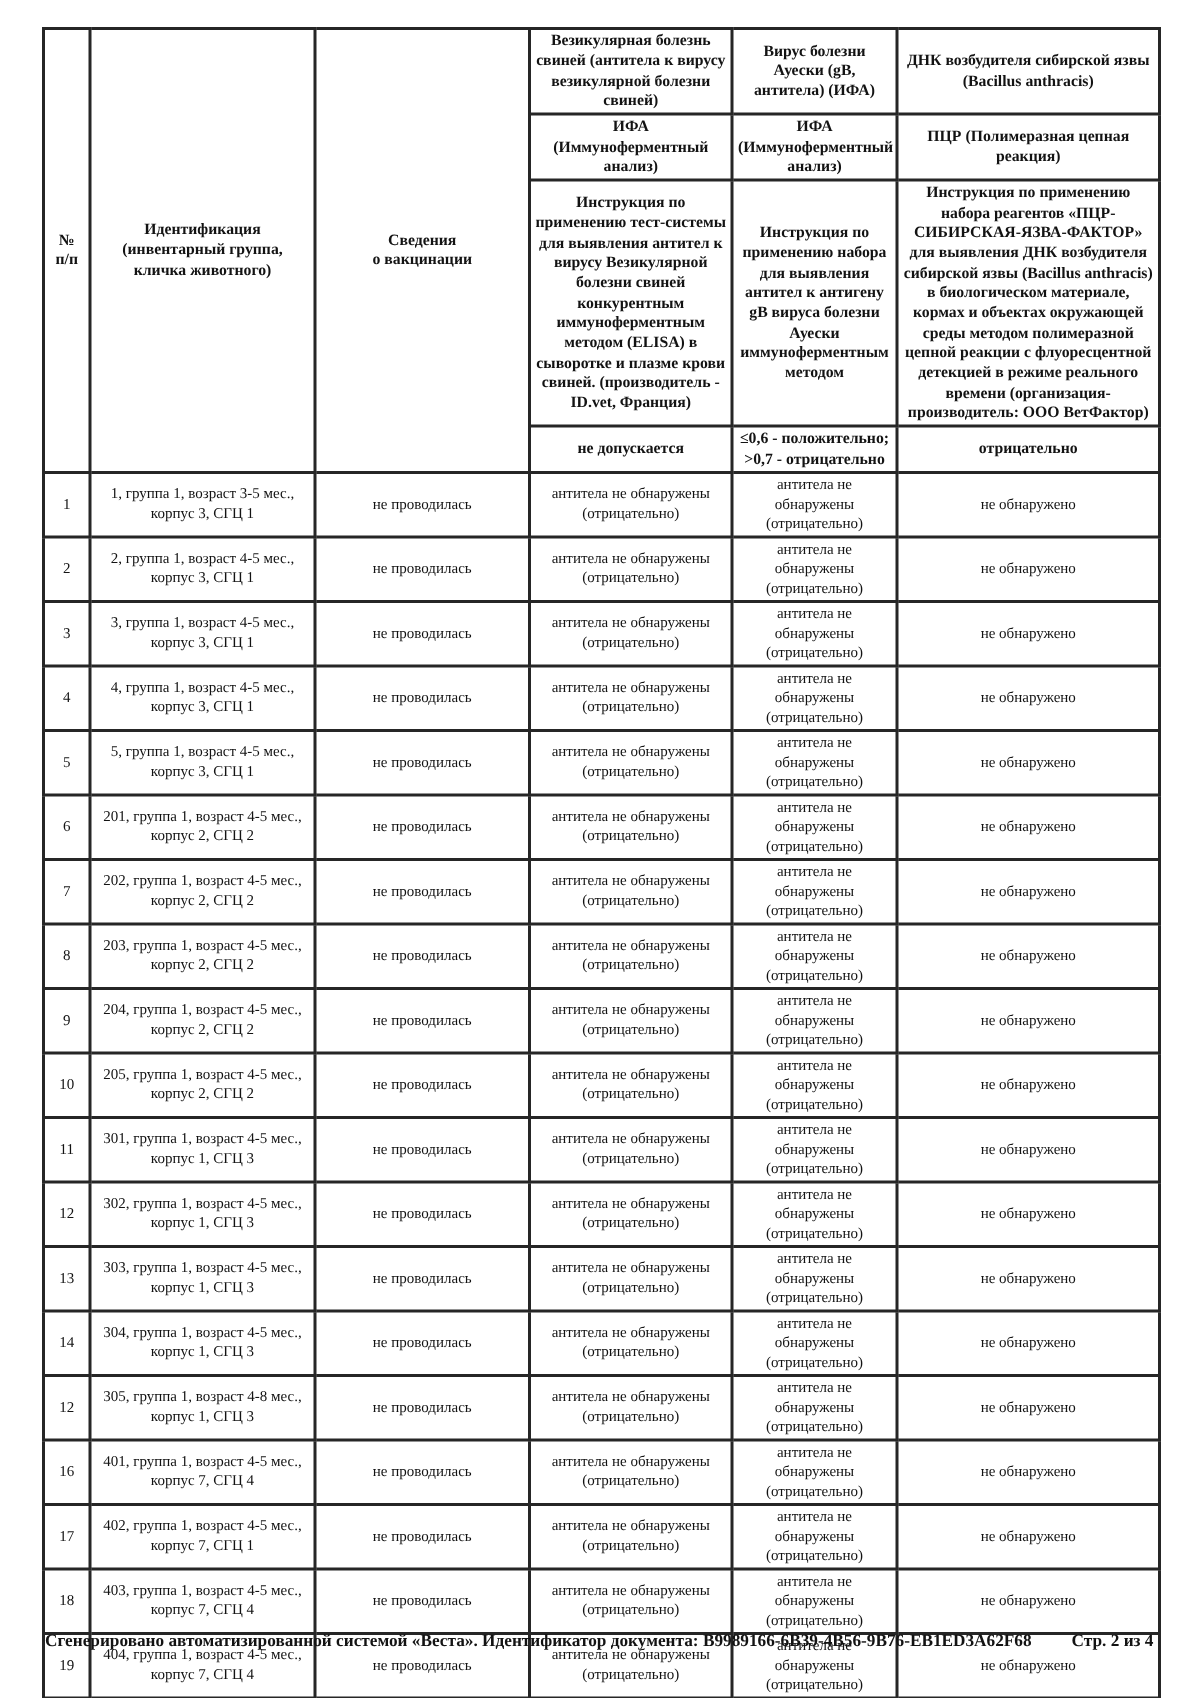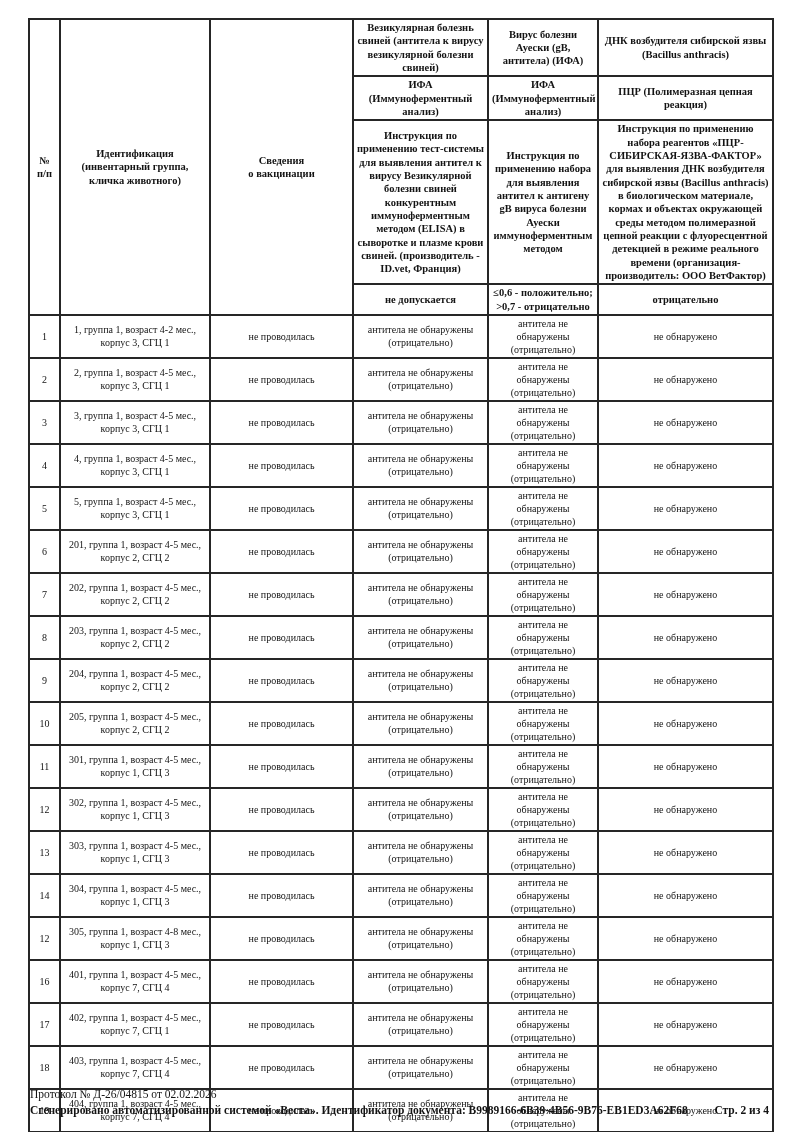--- a/index.html
+++ b/index.html
@@ -98,21 +98,21 @@
       <tr class="h-row-d">
         <th>не допускается</th>
         <th>≤0,6 - положительно;
 &gt;0,7 - отрицательно</th>
         <th>отрицательно</th>
       </tr>
     </thead>
     <tbody>
         <tr>
           <td>1</td>
-          <td>1, группа 1, возраст 4-2 мес., корпус 3, СГЦ 1</td>
+          <td>1, группа 1, возраст 3-5 мес., корпус 3, СГЦ 1</td>
           <td>не проводилась</td>
           <td>антитела не обнаружены (отрицательно)</td>
           <td>антитела не обнаружены (отрицательно)</td>
           <td>не обнаружено</td>
         </tr>
         <tr>
           <td>2</td>
           <td>2, группа 1, возраст 4-5 мес., корпус 3, СГЦ 1</td>
           <td>не проводилась</td>
           <td>антитела не обнаружены (отрицательно)</td>
@@ -252,20 +252,19 @@
           <td>404, группа 1, возраст 4-5 мес., корпус 7, СГЦ 4</td>
           <td>не проводилась</td>
           <td>антитела не обнаружены (отрицательно)</td>
           <td>антитела не обнаружены (отрицательно)</td>
           <td>не обнаружено</td>
         </tr>
       </tbody>
   </table>
 
   <div class="footer">
-    <div>Протокол № Д-26/04815 от 02.02.2026</div>
     <div class="footer-row2">
       <span>Сгенерировано автоматизированной системой «Веста». Идентификатор документа: B9989166-6B39-4B56-9B76-EB1ED3A62F68</span>
       <span>Стр. 2 из 4</span>
     </div>
   </div>
 
 </div>
 
 </body></html>

